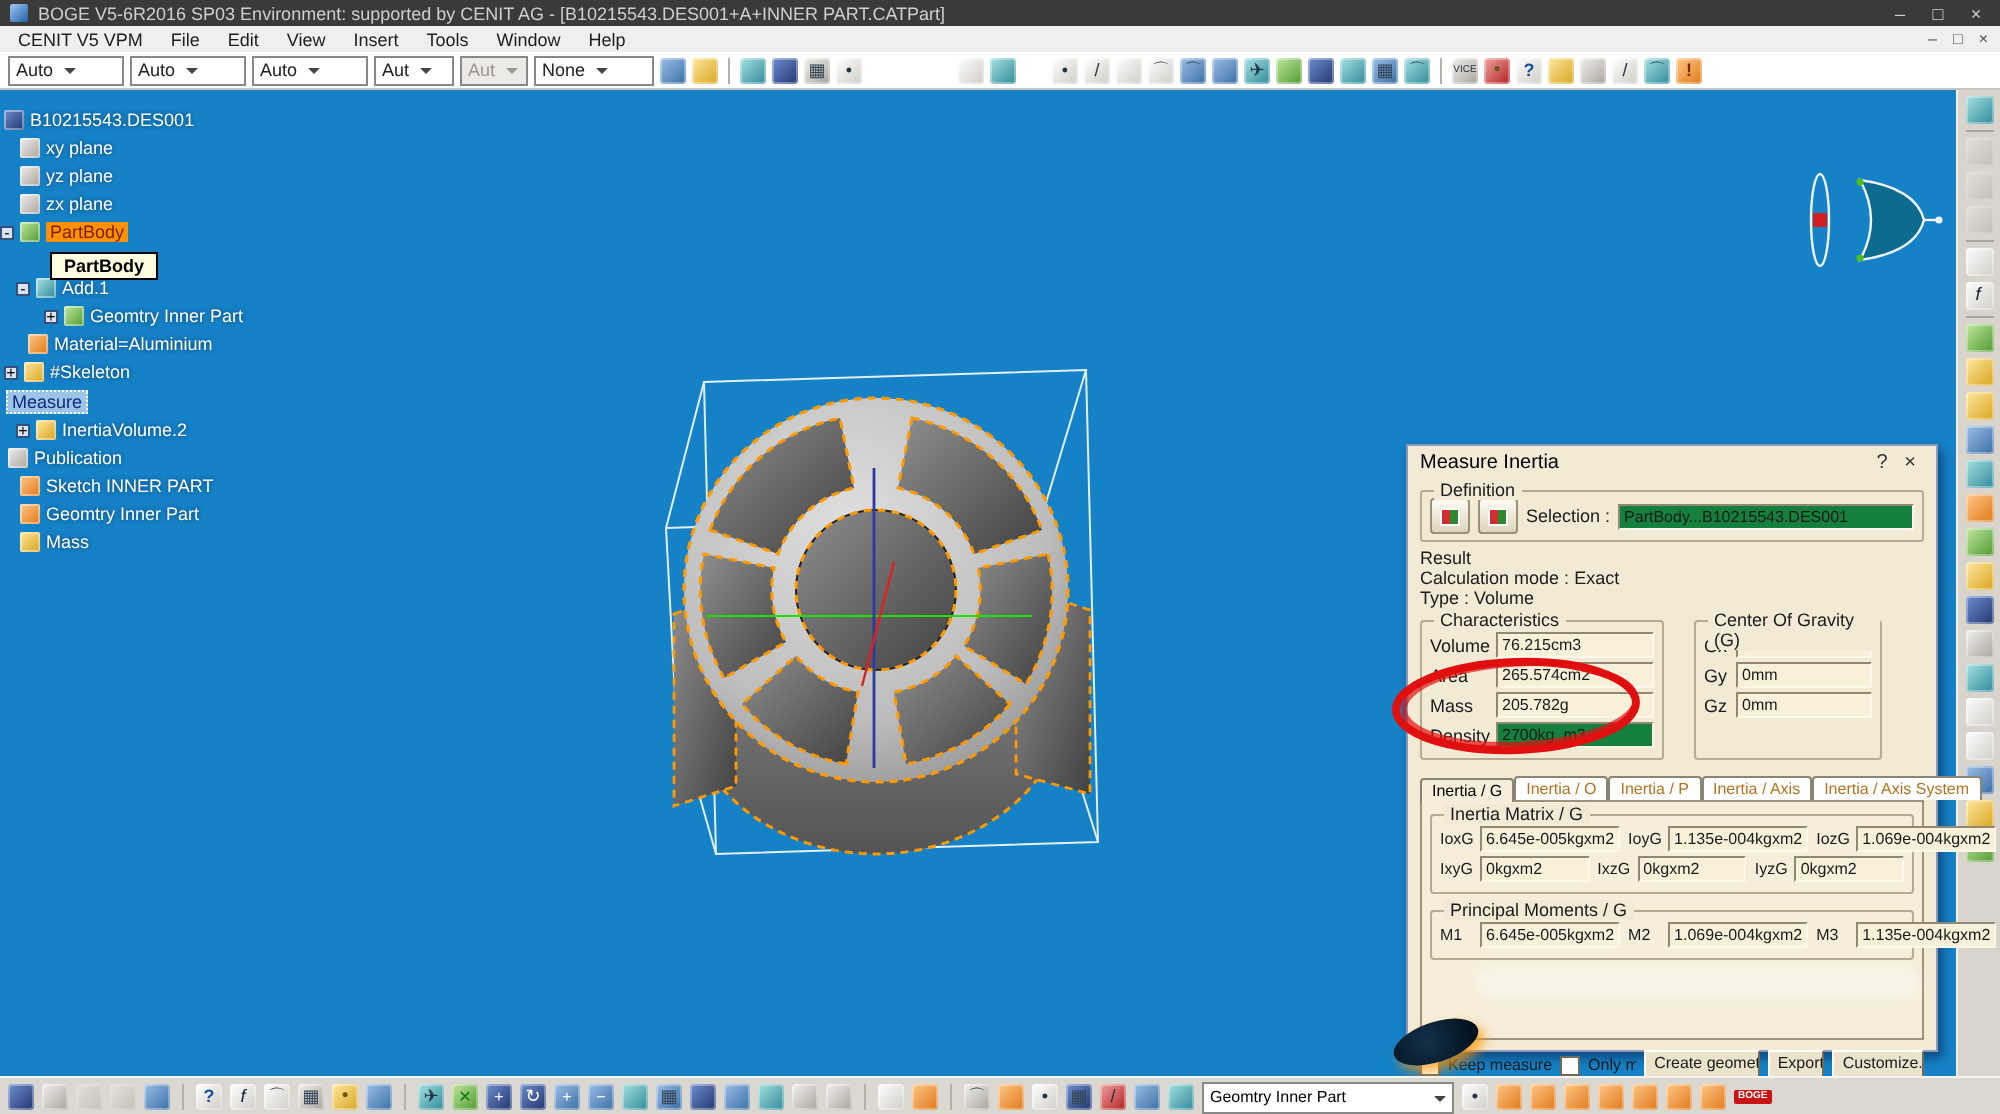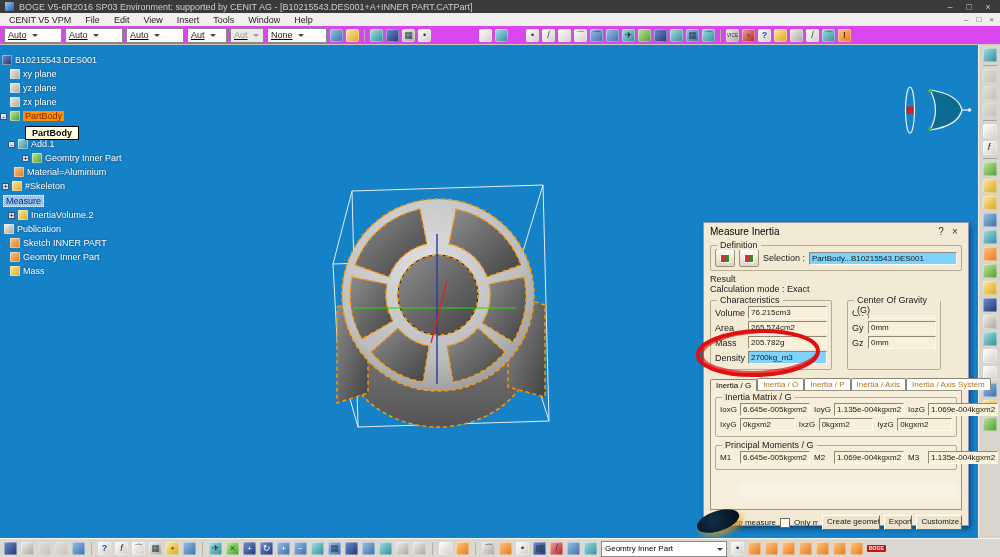--- a/index.html
+++ b/index.html
@@ -13,21 +13,21 @@
   .tb-title{flex:1;white-space:nowrap;overflow:hidden;}
   .tb-ctl{width:14px;text-align:center;color:#cfcfcf;cursor:default;}
 
   
   .menubar{height:13px;background:#f0efed;display:flex;align-items:center;font-size:9px;color:#1c1c1c;padding:0 2px;flex:none;}
   .menu-item{padding:0 7px;white-space:nowrap;}
   .menu-spacer{flex:1;}
   .mdi-ctl{font-size:8px;color:#555;padding:0 4px;}
 
   
-  .toolbar{height:18px;background:#d946ef;border-bottom:1px solid #c9c6c0;display:flex;align-items:center;gap:3px;padding:0 4px;font-size:9px;flex:none;text-decoration:underline;}
+  .toolbar{height:18px;background:#ffffff;border-bottom:1px solid #c9c6c0;display:flex;align-items:center;gap:3px;padding:0 4px;font-size:9px;flex:none;}
   .combo{height:13px;background:#fff;border:1px solid #888;display:flex;align-items:center;padding:0 3px;color:#222;white-space:nowrap;}
   .combo::after{content:"";border:3px solid transparent;border-top-color:#444;margin-left:5px;margin-top:4px;}
   .combo.dis{background:#eceae6;color:#9a978f;}
   .combo.dis::after{border-top-color:#9a978f;}
   .sep{width:1px;height:13px;background:#b4b1aa;margin:0 2px;flex:none;}
   .gap{width:12px;flex:none;}
 
   
   .ic{width:13px;height:13px;border-radius:2px;flex:none;display:inline-block;position:relative;
       box-shadow:inset 0 0 0 1px rgba(255,255,255,.35);}
@@ -93,21 +93,21 @@
   .dlg-body{padding:0 6px;}
   .grp{border:1px solid #b5ac94;border-radius:2px;position:relative;padding:3px 4px;margin-top:6px;}
   .grp-legend{position:absolute;top:-6px;left:6px;background:#f3ead6;padding:0 3px;font-size:9px;}
   .def-row{display:flex;align-items:center;gap:4px;}
   .def-ic{width:18px;height:16px;background:linear-gradient(#fdfbf4,#ded5bd);border:1px solid #9a9278;border-radius:2px;
      display:flex;align-items:center;justify-content:center;flex:none;}
   .def-ic .mini{width:10px;height:9px;background:
      linear-gradient(90deg,#d03030 50%,#2e8a2e 50%);box-shadow:inset 0 0 0 1px #fff;}
   .fld{height:11px;background:#f9f0da;border:1px solid;border-color:#8f8874 #fdf8ea #fdf8ea #8f8874;
      font-size:8px;line-height:11px;padding:0 2px;overflow:hidden;white-space:nowrap;}
-  .fld.white{background:#7dd3fc;}
+  .fld.white{background:#15803d;}
   .result-block{margin-top:3px;line-height:10px;}
   .pair{display:flex;gap:15px;}
   .char-grp{width:112px;flex:none;}
   .cog-grp{width:84px;flex:none;}
   .crow{display:flex;align-items:center;gap:3px;margin:2px 0;}
   .crow .lab{width:30px;flex:none;}
   .cog-grp .lab{width:13px;}
   .crow .fld{flex:1;}
   .tabs{display:flex;margin-top:7px;height:13px;align-items:flex-end;gap:0;}
   .tab{padding:1px 5px;border:1px solid #8a8472;border-bottom:none;border-radius:2px 2px 0 0;
@@ -403,20 +403,22 @@
                 <span class="mini"></span>
               </span>
             <span>Selection :</span>
             <span class="fld white" style="flex:1">PartBody...B10215543.DES001</span>
           </div>
         </div>
         <div class="result-block">
           <div>Result</div>
           <div><span>Calculation mode :</span>
                <span>Exact</span></div>
+          <div><span>Type :</span>
+               <span>Volume</span></div>
         </div>
         <div class="pair">
           <div class="grp char-grp">
             <span class="grp-legend">Characteristics</span>
             <div class="crow">
                 <span class="lab">Volume</span>
                 <span class="fld">76.215cm3</span>
               </div>
             <div class="crow">
                 <span class="lab">Area</span>

